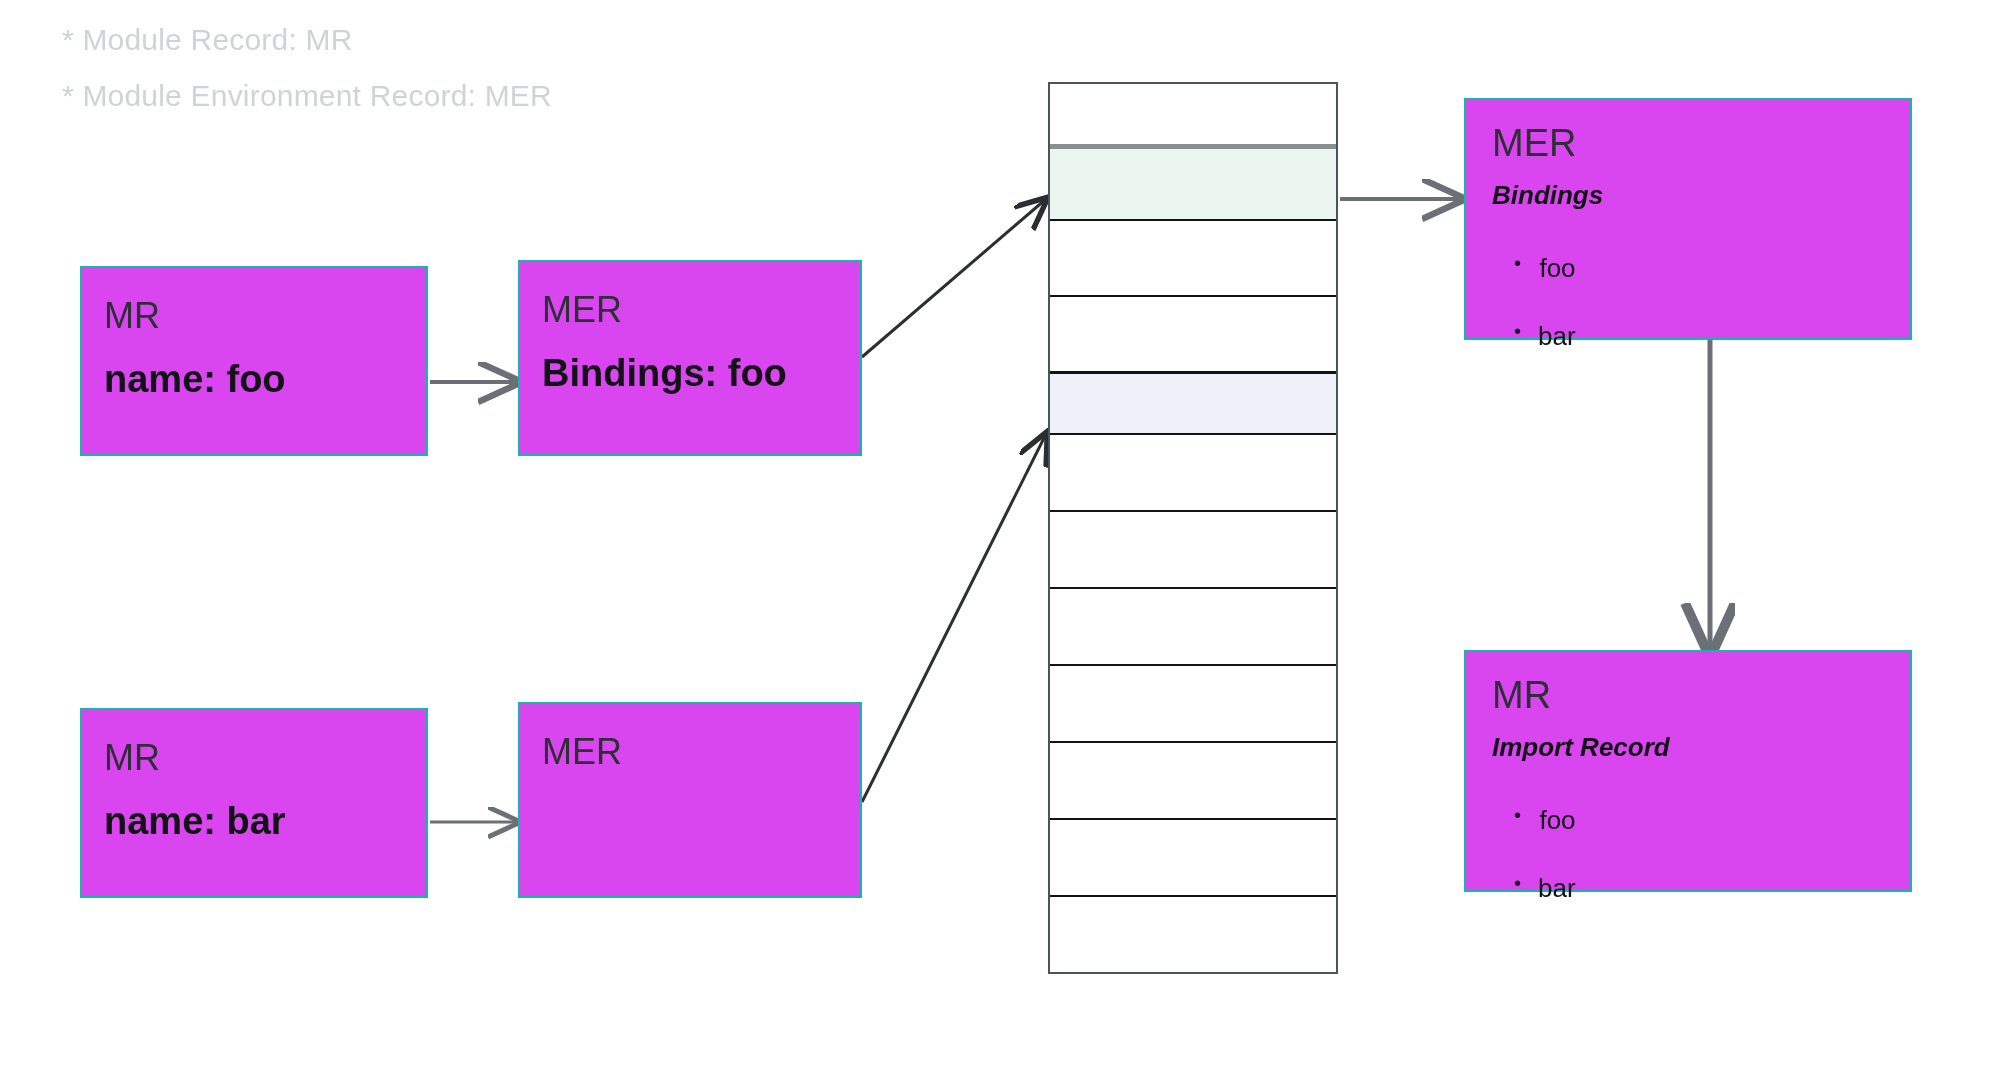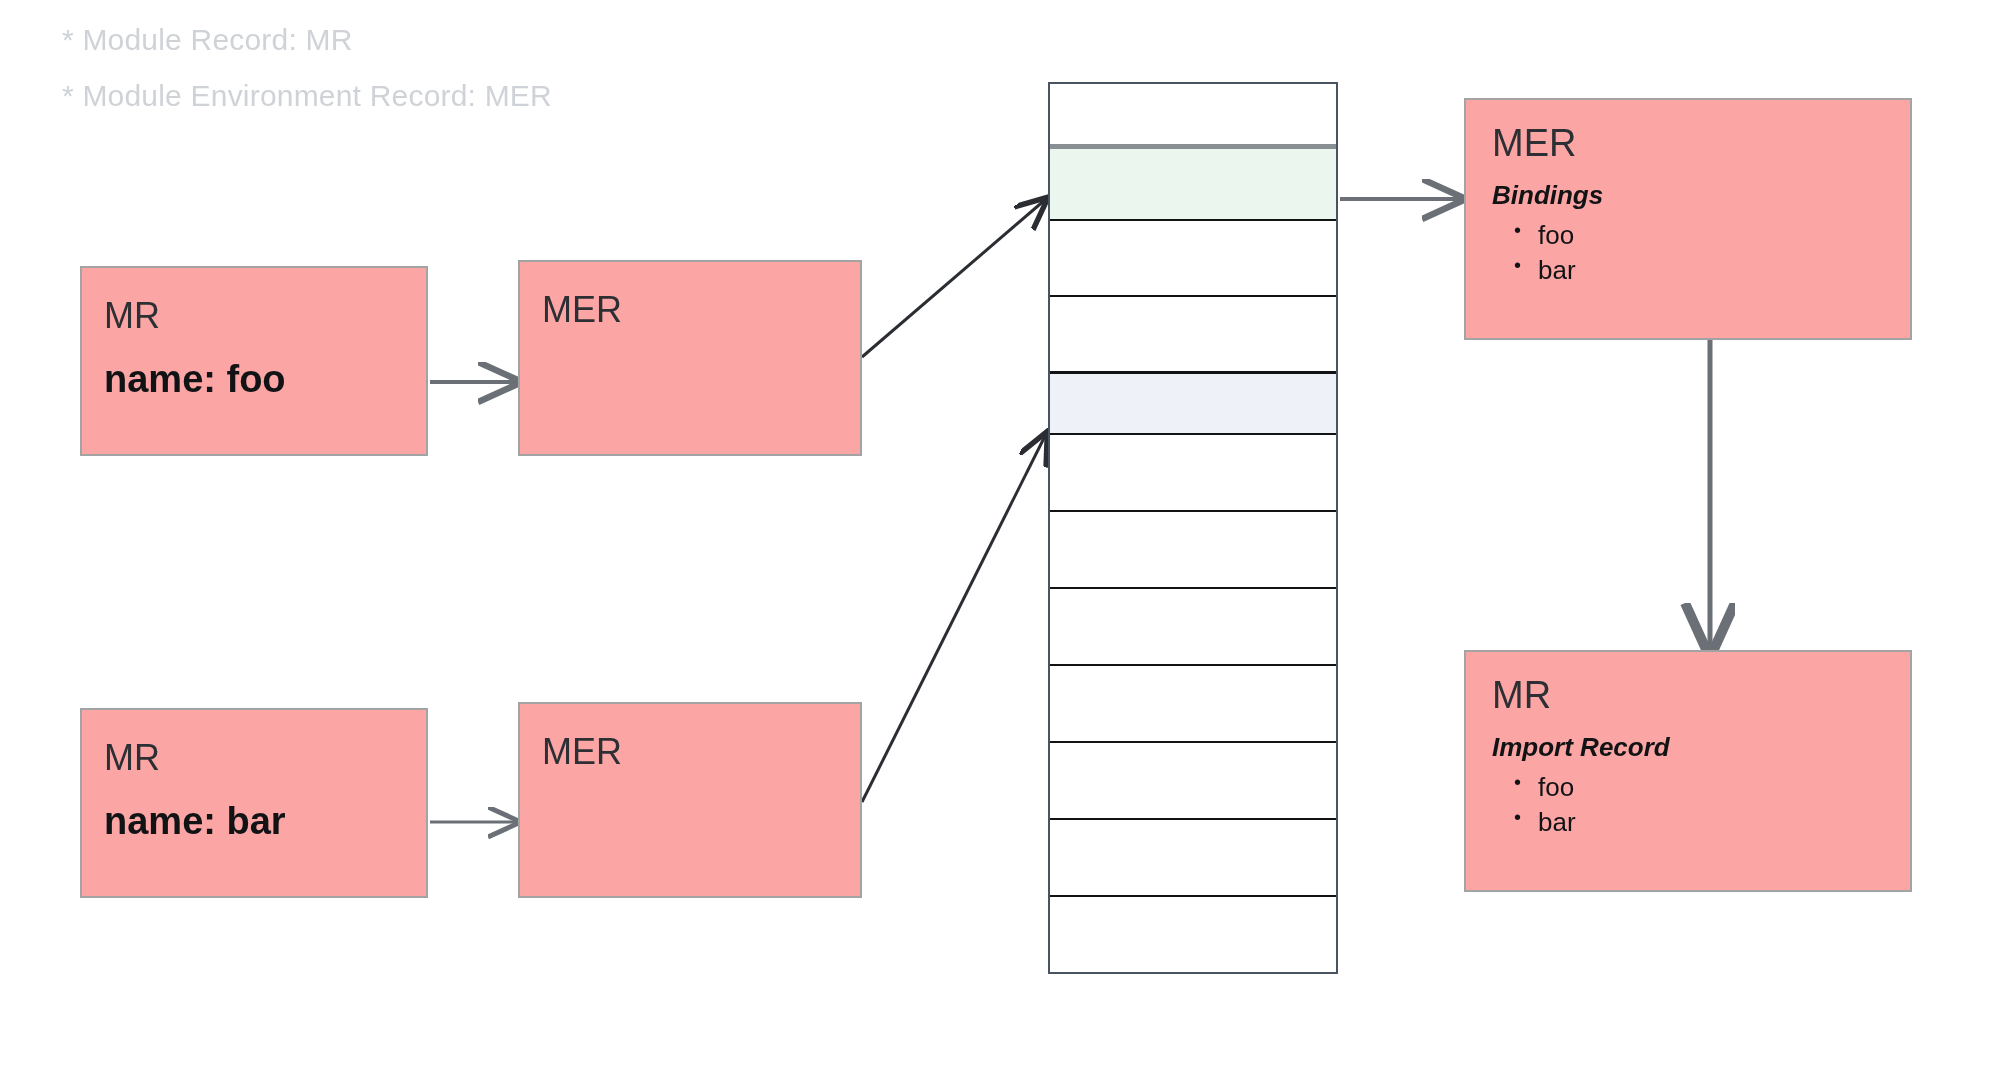--- a/index.html
+++ b/index.html
@@ -35,23 +35,24 @@
     line-height: 1.0;
     color: #cfd3d8;
     letter-spacing: 0.2px;
     white-space: nowrap;
     margin-bottom: 26px;
   }
 
   
   .box {
     position: absolute;
-    background: #fca5a5;
-    border: 2px solid #a3a3a3;
+    background: #d946ef;
+    border: 2px solid #14b8a6;
     box-sizing: border-box;
+    text-align: right;
   }
 
   .box-title {
     font-size: 36px;
     font-weight: 400;
     color: #2c2f33;
     line-height: 1.0;
     white-space: nowrap;
   }
   .box-sub {
@@ -99,20 +100,21 @@
     margin: 0;
     padding: 0 0 0 30px;
     list-style: none;
   }
   .detail-list li {
     font-size: 26px;
     line-height: 1.35;
     color: #111315;
     position: relative;
     white-space: nowrap;
+    margin-top: 33px;
   }
   .detail-list li::before {
     content: "\2022";
     position: absolute;
     left: -24px;
     top: -1px;
     font-size: 20px;
     color: #111315;
   }
 
@@ -199,20 +201,21 @@
     </g>
   </svg>
 
   <div class="box pair-box" style="left:80px; top:266px; width:348px; height:190px;">
     <div class="box-title">MR</div>
     <div class="box-sub">name: foo</div>
   </div>
 
   <div class="box pair-box" style="left:518px; top:260px; width:344px; height:196px;">
     <div class="box-title">MER</div>
+    <div class="box-sub">Bindings: foo</div>
   </div>
 
   <div class="box pair-box" style="left:80px; top:708px; width:348px; height:190px;">
     <div class="box-title">MR</div>
     <div class="box-sub">name: bar</div>
   </div>
 
   <div class="box pair-box" style="left:518px; top:702px; width:344px; height:196px;">
     <div class="box-title">MER</div>
   </div>

